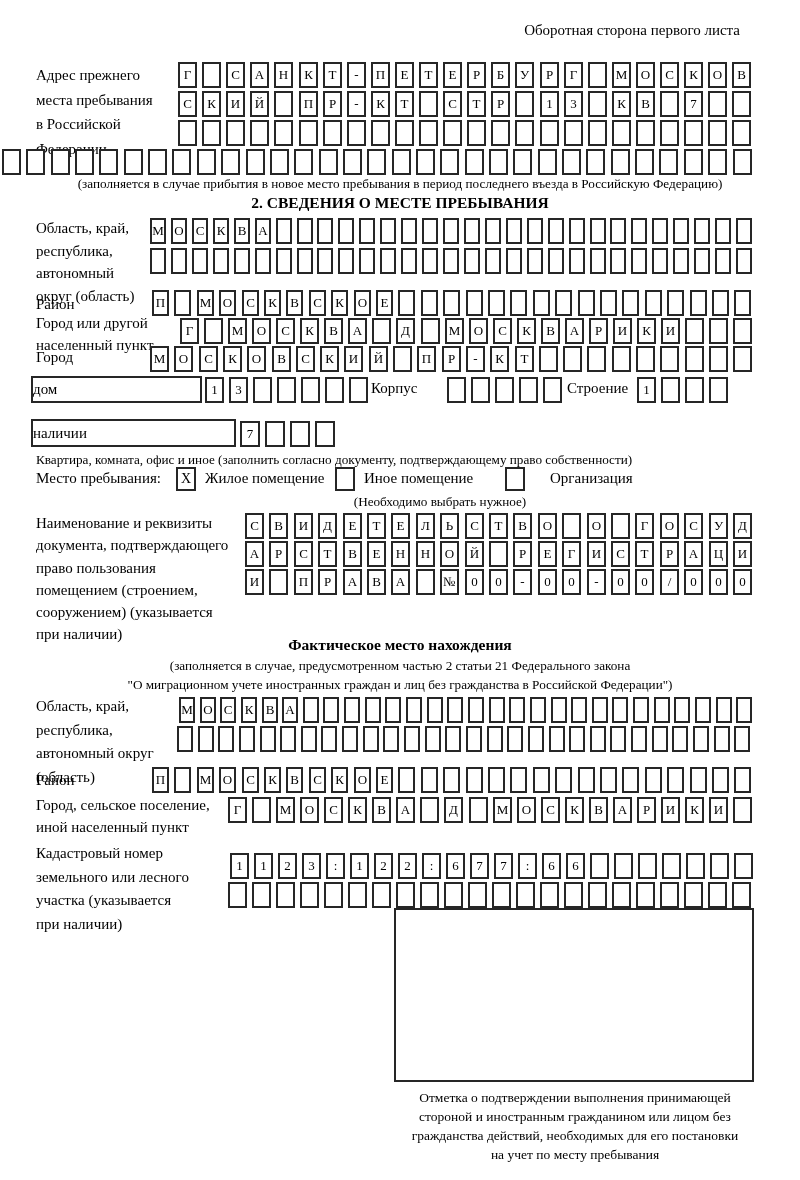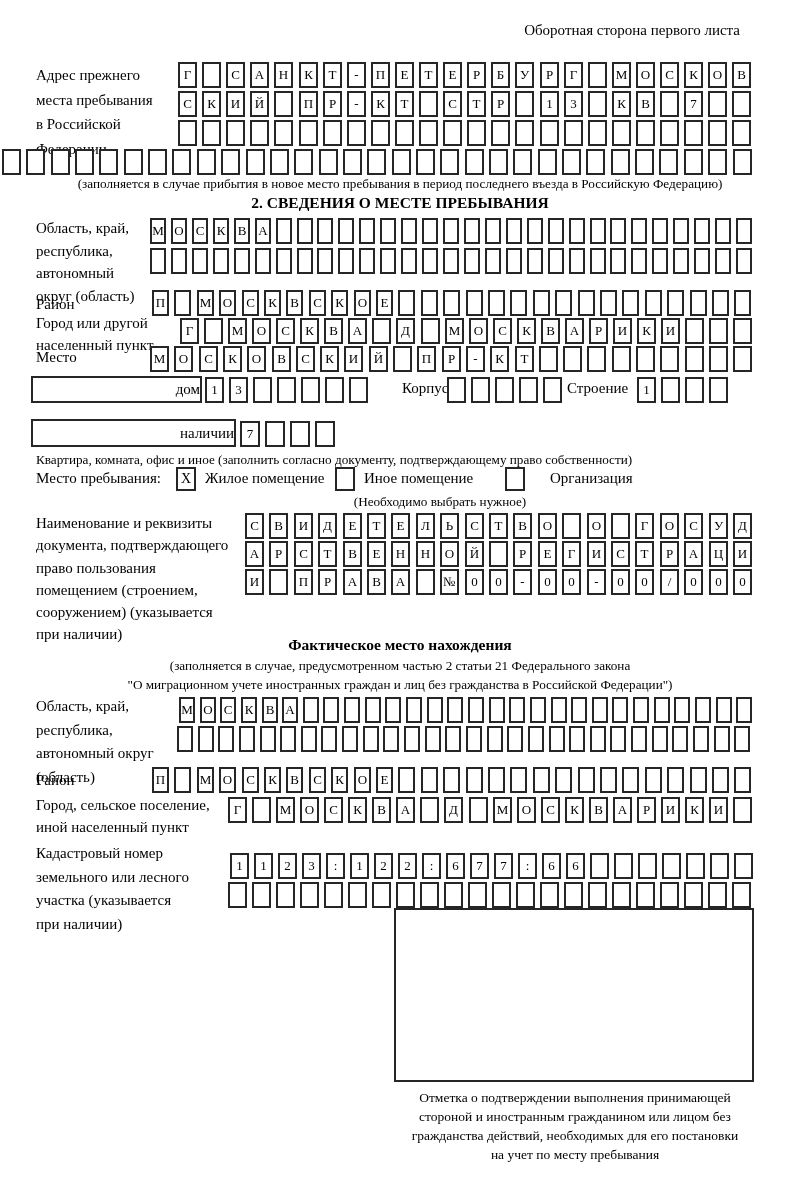--- a/index.html
+++ b/index.html
@@ -8,21 +8,21 @@
   .abs{position:absolute;}
   .lbl{font-size:15px;white-space:pre-line;}
   .cap{font-size:13.2px;}
   .bold{font-weight:bold;}
   .ctr{text-align:center;}
   .char-row{position:absolute;height:26px;}
   .char-cell{position:absolute;top:0;height:26px;box-sizing:border-box;
              border:2px solid var(--border,#262626);background:#fff;
              text-align:center;font-size:13px;line-height:22px;}
   .field-box{box-sizing:border-box;border:2px solid var(--border,#262626);
-             text-align:right;font-size:15px;background:#fff;}
+             text-align:left;font-size:15px;background:#fff;}
   .cb{box-sizing:border-box;border:2px solid var(--border,#262626);width:20px;height:24px;
       text-align:center;font-size:14px;line-height:20px;background:#fff;}
   .stamp{box-sizing:border-box;border:2px solid var(--border,#262626);background:#fff;}
 </style>
 </head>
 <body>
 
 <div id="page">
 
   <div class="abs lbl ctr" style="left:340px;top:22px;width:400px;text-align:right;">Оборотная сторона первого листа</div>
@@ -35,24 +35,24 @@
 
   <div class="abs lbl bold ctr" style="left:0;top:194px;width:800px;font-size:15.5px;">2. СВЕДЕНИЯ О МЕСТЕ ПРЕБЫВАНИЯ</div>
 
   <div class="abs lbl" style="left:36px;top:217px;line-height:22.5px;">Область, край,
 республика,
 автономный
 округ (область)</div>
   <div class="abs lbl" style="left:36px;top:296px;">Район</div>
   <div class="abs lbl" style="left:36px;top:313px;line-height:21.5px;">Город или другой
 населенный пункт</div>
-  <div class="abs lbl" style="left:36px;top:349px;">Место</div>
+  <div class="abs lbl" style="left:36px;top:349px;">Город</div>
 
   <div class="abs field-box" style="left:31px;top:376px;width:171px;height:27px;line-height:23px;">дом</div>
-  <div class="abs lbl" style="left:402px;top:380px;">Корпус</div>
+  <div class="abs lbl" style="left:371px;top:380px;">Корпус</div>
   <div class="abs lbl" style="left:567px;top:380px;">Строение</div>
 
   <div class="abs field-box" style="left:31px;top:419px;width:205px;height:28px;line-height:24px;">наличии</div>
   <div class="abs cap" style="left:36px;top:452px;">Квартира, комната, офис и иное (заполнить согласно документу, подтверждающему право собственности)</div>
 
   <div class="abs lbl" style="left:36px;top:470px;">Место пребывания:</div>
   <div class="abs cb" style="left:176px;top:467px;">X</div>
   <div class="abs lbl" style="left:205px;top:470px;">Жилое помещение</div>
   <div class="abs cb" style="left:335px;top:467px;"></div>
   <div class="abs lbl" style="left:364px;top:470px;">Иное помещение</div>

